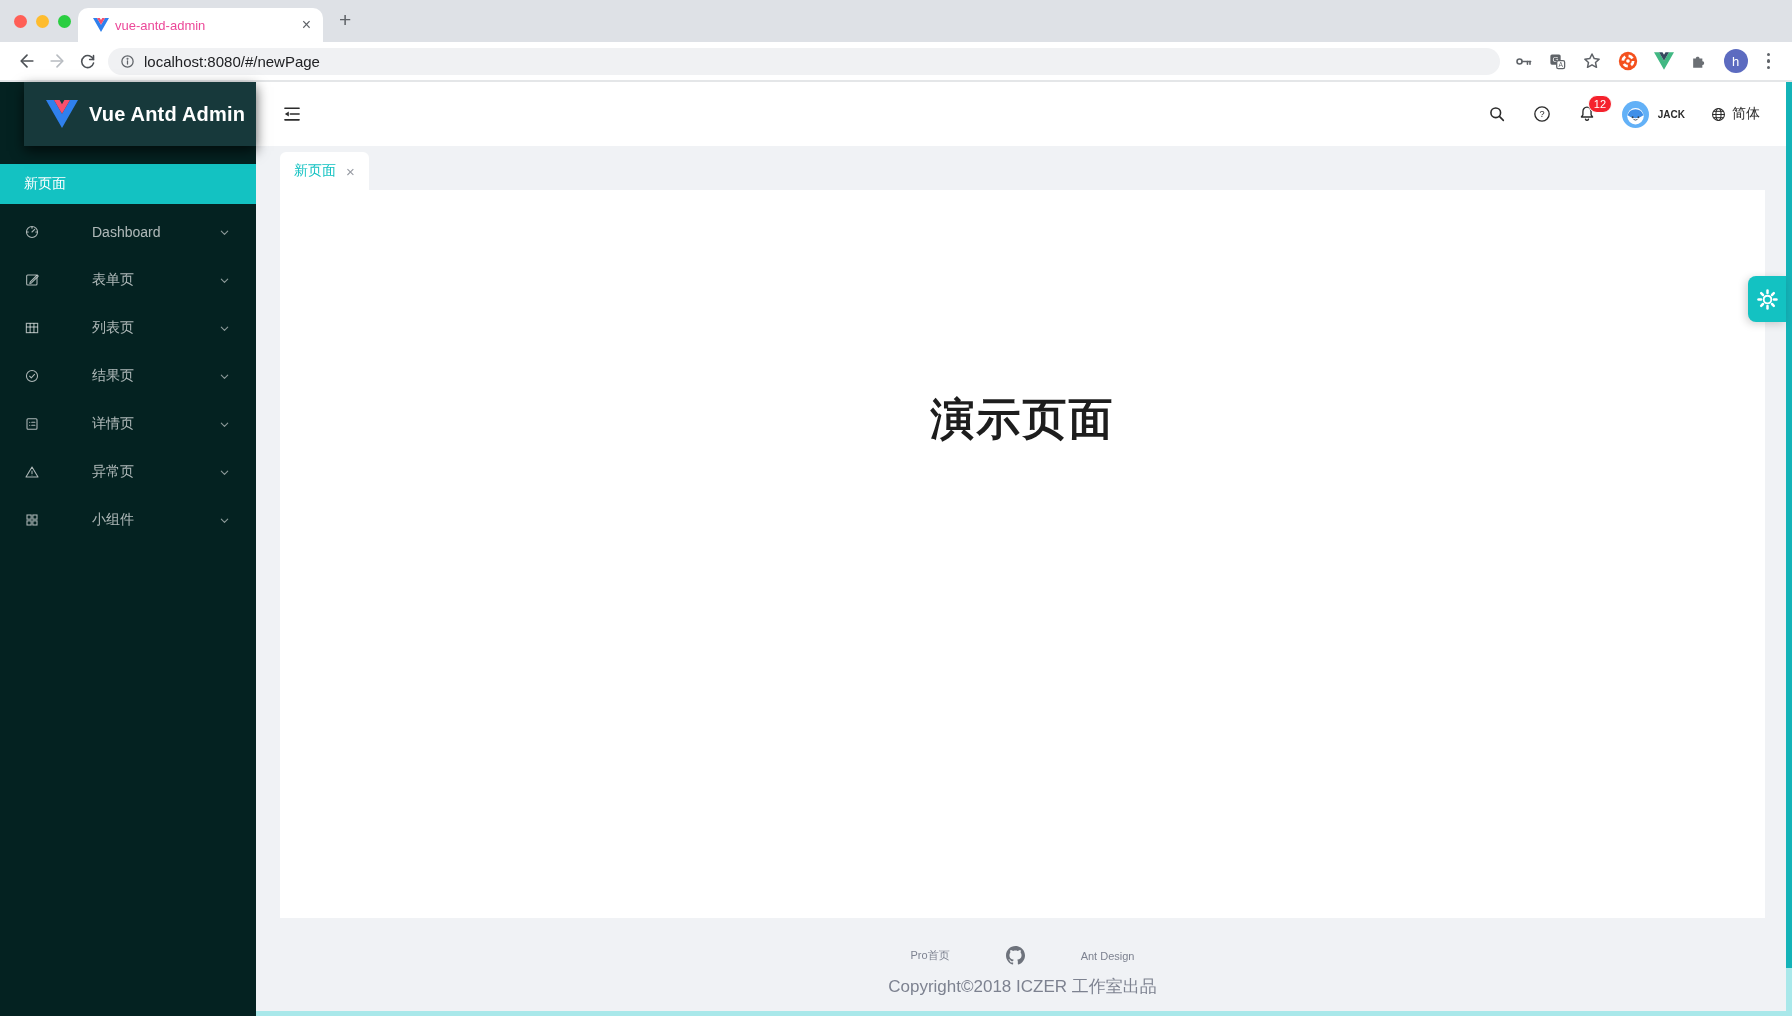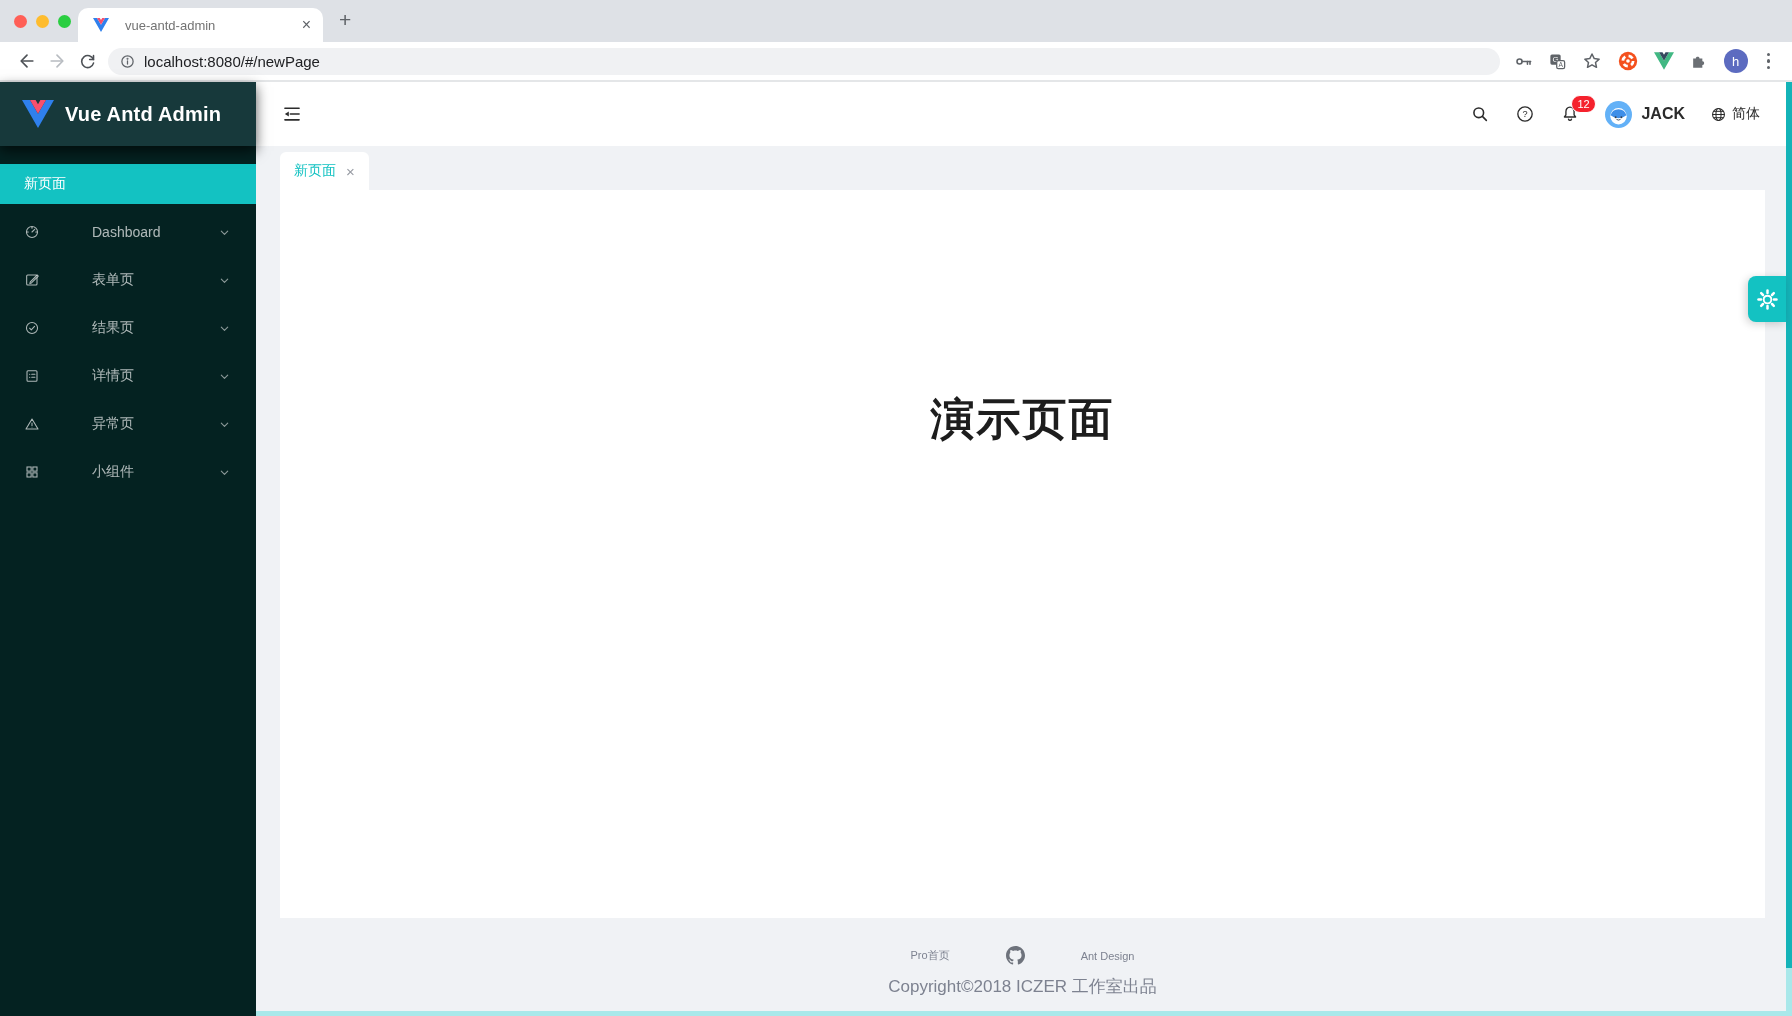--- a/index.html
+++ b/index.html
@@ -8,62 +8,62 @@
   .stage { position:relative; width:1792px; height:1016px; }
 
   
   .chrome { position:absolute; top:0; left:0; right:0; height:82px; }
   .tabstrip { position:relative; height:42px; background:#dee1e6; }
   .traffic { position:absolute; left:14px; top:15px; display:flex; gap:9px; }
   .tl-dot { width:13px; height:13px; border-radius:50%; }
   .tl-red { background:#ff5f57; } .tl-yellow { background:#febc2e; } .tl-green { background:#2ace41; }
   .btab { position:absolute; left:78px; top:8px; width:245px; height:34px; background:#fff;
     border-radius:10px 10px 0 0; display:flex; align-items:center; padding:0 12px 0 15px; }
-  .btab-title { flex:1; margin-left:16px; font-size:13px; color:#737373; white-space:nowrap; overflow:hidden; }
+  .btab-title { flex:1; margin-left:6px; font-size:13px; color:#ec4899; white-space:nowrap; overflow:hidden; }
   .btab-close { color:#5f6368; font-size:16px; line-height:1; cursor:default; }
   .newtab { position:absolute; left:339px; top:8px; font-size:21px; color:#5f6368; font-weight:400; }
   .toolbar { height:40px; background:#fff; border-bottom:2px solid #e4e6e8;
     display:flex; align-items:center; padding:0 12px; }
   .navbtn { display:flex; align-items:center; justify-content:center; width:30px; height:30px; }
   .omnibox { flex:1; height:27px; background:#f0f1f3; border-radius:14px; margin:0 14px 0 6px;
     display:flex; align-items:center; padding:0 12px; }
   .url-text { font-size:15px; color:#202124; margin-left:9px; }
   .tb-right { display:flex; align-items:center; gap:15px; padding-right:6px; }
   .chrome-avatar { width:24px; height:24px; border-radius:50%; background:#5c6bc0; color:#fff;
     font-size:13px; display:flex; align-items:center; justify-content:center; }
   .kebab { display:flex; flex-direction:column; gap:3px; padding:0 4px; }
   .kebab i { width:3.5px; height:3.5px; border-radius:50%; background:#5f6368; }
 
   
   .app { position:absolute; top:82px; left:0; right:0; bottom:0; background:#f0f2f5; }
 
   
   .sidebar { position:absolute; left:0; top:0; width:256px; height:100%; background:#042221; z-index:3; }
   .logo-row { height:64px; background:#17393b; display:flex; align-items:center; padding-left:22px;
-    box-shadow:0 5px 12px rgba(0,0,0,.65); position:relative; z-index:2; }
+    box-shadow:0 5px 12px rgba(0,0,0,.65); position:relative; z-index:2;margin-left:24px; }
   .logo-title { color:#fff; font-size:20px; font-weight:bold; margin-left:11px; letter-spacing:.2px; }
   .menu { padding-top:18px; }
   .menu-item-sel { height:40px; background:#13c2c2; color:#fff; font-size:14px;
     display:flex; align-items:center; padding-left:24px; }
   .submenu { height:40px; margin:8px 0; color:rgba(255,255,255,.68); font-size:14px;
     display:flex; align-items:center; padding:0 26px 0 24px; cursor:default;gap:41px; }
   .submenu .mi { width:16px; height:16px; margin-right:11px; flex:none; }
   .submenu .chev { margin-left:auto; width:11px; height:11px; opacity:.8; }
 
   
   .main { position:absolute; left:256px; top:0; right:0; bottom:0; }
   .app-header { height:64px; background:#fff; display:flex; align-items:center;
     padding:0 32px 0 26px; position:relative; z-index:2; }
   .hicon { width:20px; height:20px; color:#2b2b2b; }
   .hdr-right { margin-left:auto; display:flex; align-items:center; gap:25px; }
   .bell-wrap { position:relative; }
   .badge { position:absolute; top:-9px; left:11px; background:#f5222d; color:#fff; font-size:11px;
     line-height:1; padding:3px 5px 2px; border-radius:9px; border:1px solid #fff; }
   .user-wrap { display:flex; align-items:center; gap:9px; }
-  .username { font-size:16px; font-weight:700; color:#2b2b2b; }
+  .username { font-size:10px; font-weight:700; color:#2b2b2b; }
   .lang-wrap { display:flex; align-items:flex-end; gap:5px; font-size:14px; color:#2b2b2b; }
 
   .tabbar { padding:6px 0 0 24px; }
   .page-tab { display:inline-flex; align-items:center; height:38px; background:#fff;
     border-radius:6px 6px 0 0; padding:0 14px; }
   .page-tab-label { color:#13c2c2; font-size:14px; }
   .page-tab-close { color:#979ba3; font-size:15px; margin-left:10px; line-height:1; }
 
   .card { margin-left:24px; width:1485px; height:728px; background:#fff; }
   .demo-title { padding-top:200px; text-align:center; font-size:44px; font-weight:bold;
@@ -225,20 +225,32 @@
           <svg class="mi" viewBox="0 0 24 24" fill="none" stroke="currentColor" stroke-width="1.6" stroke-linecap="round" stroke-linejoin="round">
               <rect x="4" y="4.5" width="15.5" height="15" rx="1.5"></rect>
               <path d="M9.5 14.8L19.8 4.5l1.6 1.6L11.2 16.4l-2.4.8.7-2.4z" fill="#042221"></path>
             </svg>
           <span>表单页</span>
           <svg class="chev" viewBox="0 0 24 24" fill="none" stroke="currentColor" stroke-width="2.4" stroke-linecap="round" stroke-linejoin="round">
               <polyline points="5 9 12 16 19 9"></polyline>
             </svg>
         </div>
 
+        <div class="submenu">
+          <svg class="mi" viewBox="0 0 24 24" fill="none" stroke="currentColor" stroke-width="1.6">
+              <rect x="3.5" y="5" width="17" height="14"></rect>
+              <path d="M3.5 10.5h17"></path>
+              <path d="M9.2 5v14"></path>
+              <path d="M14.9 5v14"></path>
+            </svg>
+          <span>列表页</span>
+          <svg class="chev" viewBox="0 0 24 24" fill="none" stroke="currentColor" stroke-width="2.4" stroke-linecap="round" stroke-linejoin="round">
+              <polyline points="5 9 12 16 19 9"></polyline>
+            </svg>
+        </div>
 
         <div class="submenu">
           <svg class="mi" viewBox="0 0 24 24" fill="none" stroke="currentColor" stroke-width="1.6" stroke-linecap="round" stroke-linejoin="round">
               <circle cx="12" cy="12" r="8.3"></circle>
               <polyline points="8.4 12.3 10.9 14.8 15.8 9.5"></polyline>
             </svg>
           <span>结果页</span>
           <svg class="chev" viewBox="0 0 24 24" fill="none" stroke="currentColor" stroke-width="2.4" stroke-linecap="round" stroke-linejoin="round">
               <polyline points="5 9 12 16 19 9"></polyline>
             </svg>

